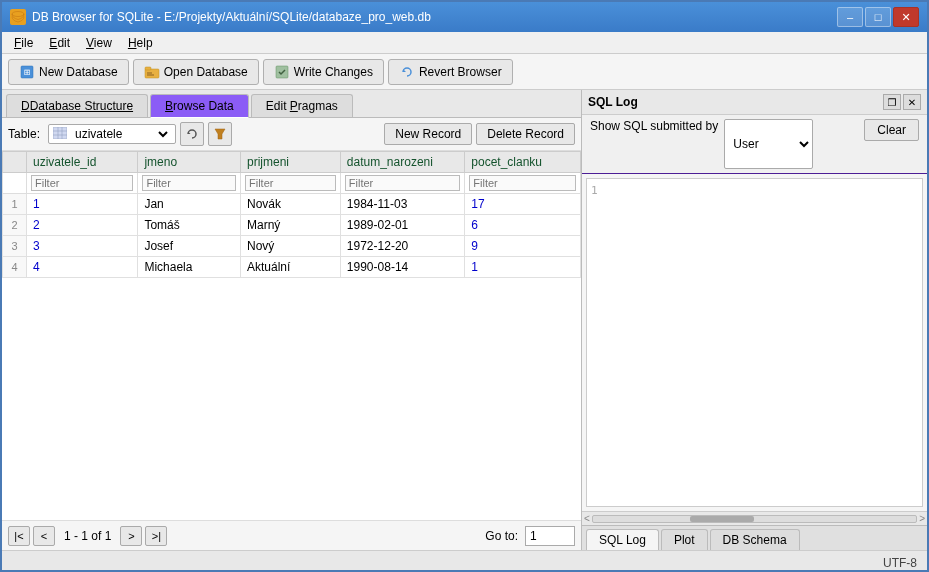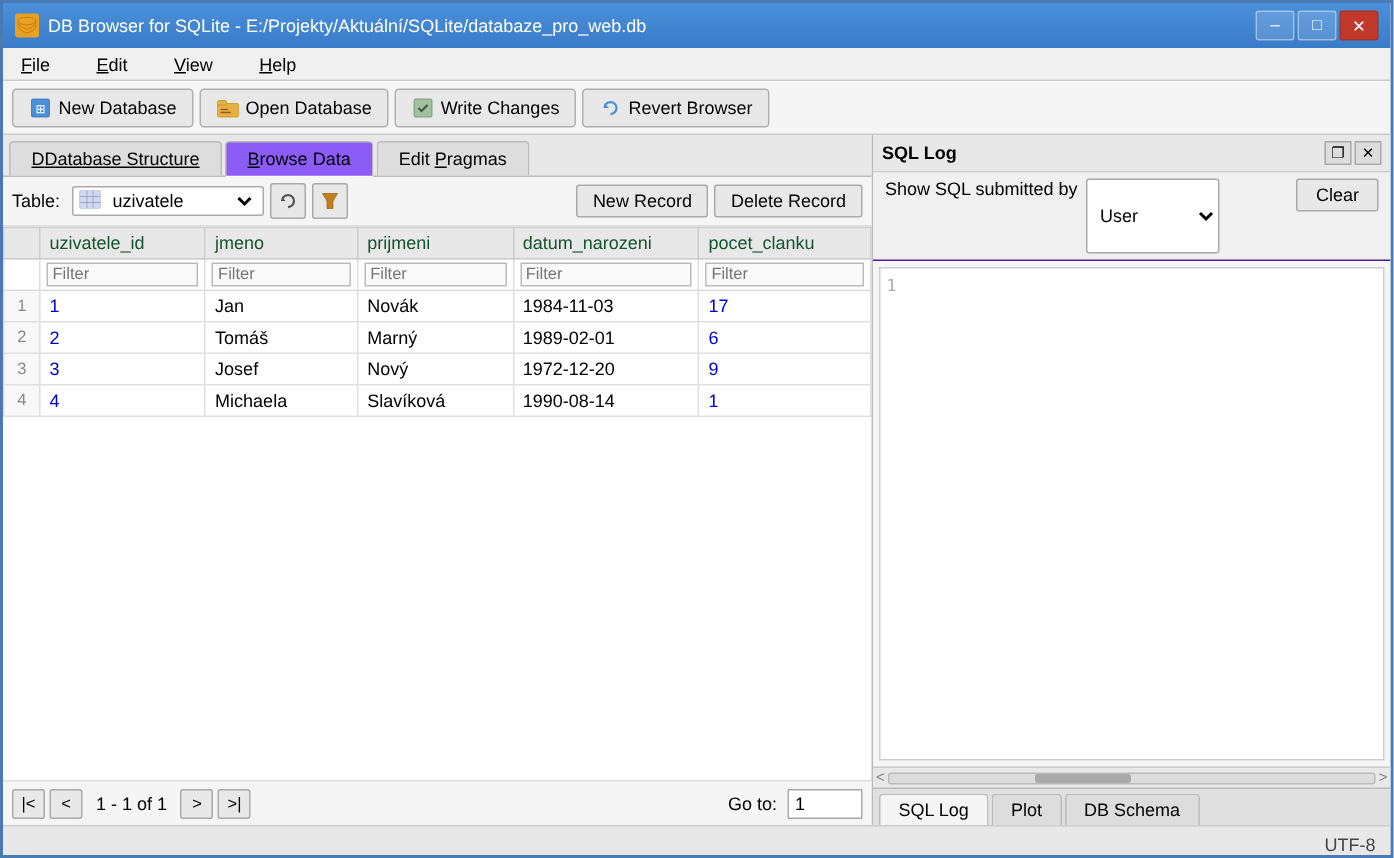--- a/index.html
+++ b/index.html
@@ -57,21 +57,20 @@
     }
     .title-btn.close { background: #c0392b; border-color: #a93226; }
     
     .menu-bar {
       background: #f0f0f0;
       border-bottom: 1px solid #ccc;
       height: 22px;
       display: flex;
       align-items: center;
       padding: 0 4px;
-      gap: 15px;
     }
     .menu-item {
       padding: 2px 8px;
       cursor: pointer;
       font-size: 12px;
       color: #000;
     }
     .menu-item span { text-decoration: underline; }
     
     .toolbar {
@@ -541,21 +540,21 @@
       <td class="pk-val">3</td>
       <td>Josef</td>
       <td>Nový</td>
       <td>1972-12-20</td>
       <td class="num-val">9</td>
     </tr>
             <tr class="data-row">
       <td>4</td>
       <td class="pk-val">4</td>
       <td>Michaela</td>
-      <td>Slavíková</td>
+      <td>Aktuální</td>
       <td>1990-08-14</td>
       <td class="num-val">1</td>
     </tr>
           </tbody>
       </table>
     </div>
 
     <div class="pagination">
       <button class="pag-btn">|&lt;</button>
       <button class="pag-btn">&lt;</button>

